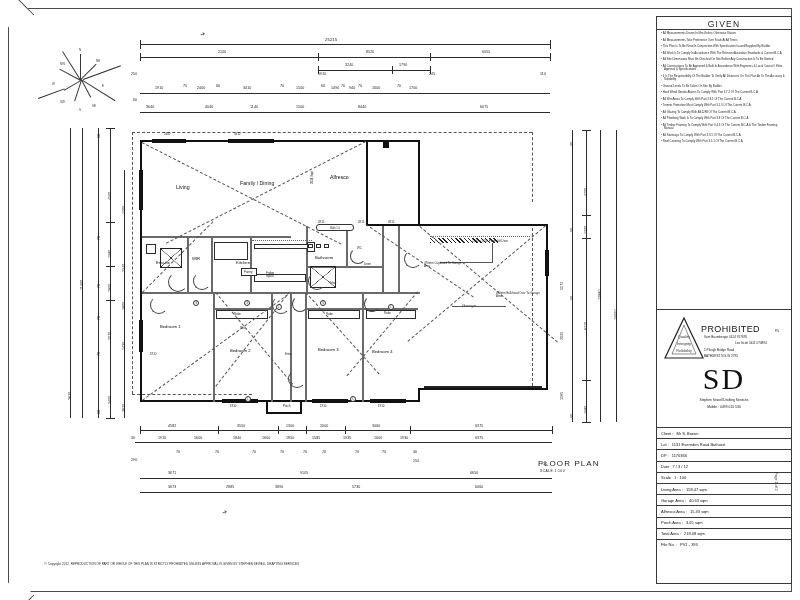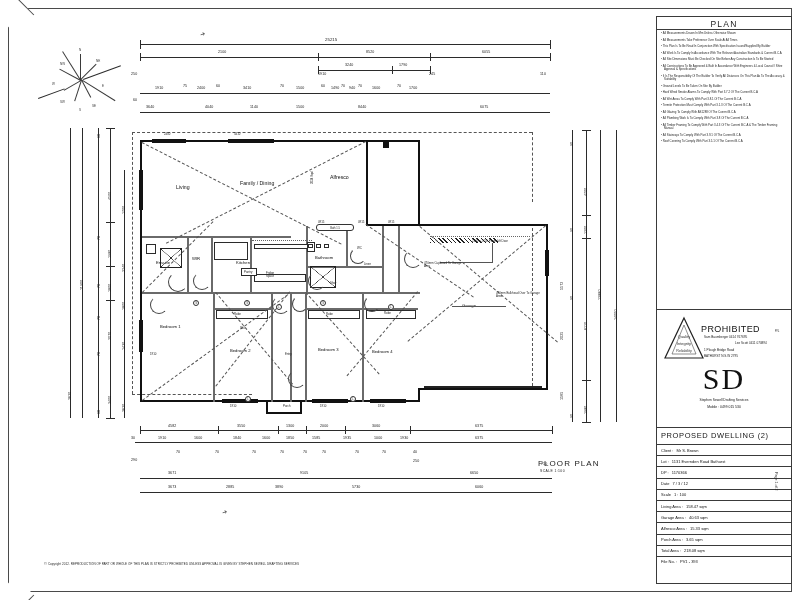--- a/index.html
+++ b/index.html
@@ -461,21 +461,21 @@
   <div class="circ" style="left:388px;top:304px;width:6px;height:6px;line-height:6px;">L</div>
   <div class="circ" style="left:245px;top:396px;width:6px;height:6px;line-height:6px;">L</div>
   <div class="circ" style="left:350px;top:396px;width:6px;height:6px;line-height:6px;">L</div>
 
   <div id="fp-title">FLOOR PLAN</div>
   <div id="fp-scale">SCALE 1:100</div>
 
   <div id="rpanel">
 
     <div id="notes-head">
-      <div class="h">PLAN</div>
+      <div class="h">GIVEN</div>
     </div>
 
     <div id="notes-body">
         <div class="note">All Measurements Drawn In Mm Unless Otherwise Shown</div>
         <div class="note">All Measurements Take Preference Over Scale At All Times</div>
         <div class="note">This Plan Is To Be Read In Conjunction With Specification Issued/Supplied By Builder</div>
         <div class="note">All Work Is To Comply In Accordance With The Relevant Australian Standards &amp; Current B.C.A</div>
         <div class="note">All Site Dimensions Must Be Checked On Site Before Any Construction Is To Be Started</div>
         <div class="note">All Constructions To Be Approved &amp; Built In Accordance With Engineers &amp; Local Council / Shire Approval &amp; Specifications</div>
         <div class="note">It Is The Responsibility Of The Builder To Verify All Distances On This Plan As To The Accuracy &amp; Suitability</div>
@@ -508,21 +508,20 @@
       <div class="sbline" style="left:47px;top:44px;">BATHURST  N.S.W 2795</div>
 
       <div id="sd-wrap">
         <div id="sd">SD</div>
         <div id="sd-name">Stephen Sewell Drafting Services</div>
         <div id="sd-mob">Mobile : 0499 015 530</div>
       </div>
     </div>
 
     <div id="tb">
-      <div class="tbrow big">PROPOSED DWELLING (2)</div>
       <div id="tbrows">
           <div class="tbrow sm"><span>Client :</span><span style="margin-left: 3px;">Mr S. Brown</span></div>
           <div class="tbrow sm"><span>Lot :</span><span style="margin-left: 3px;">1131 Evernden Road Bathurst</span></div>
           <div class="tbrow sm"><span>DP :</span><span style="margin-left: 3px;">1170366</span></div>
           <div class="tbrow sm"><span>Date</span><span style="margin-left: 3px;">7 / 3 / 12</span></div>
           <div class="tbrow sm"><span>Scale</span><span style="margin-left: 3px;">1 : 100</span></div>
           <div class="tbrow sm"><span>Living Area :</span><span style="margin-left: 3px;">158.47 sqm</span></div>
           <div class="tbrow sm"><span>Garage Area :</span><span style="margin-left: 3px;">40.63 sqm</span></div>
           <div class="tbrow sm"><span>Alfresco Area :</span><span style="margin-left: 3px;">15.33 sqm</span></div>
           <div class="tbrow sm"><span>Porch Area :</span><span style="margin-left: 3px;">3.65 sqm</span></div>

